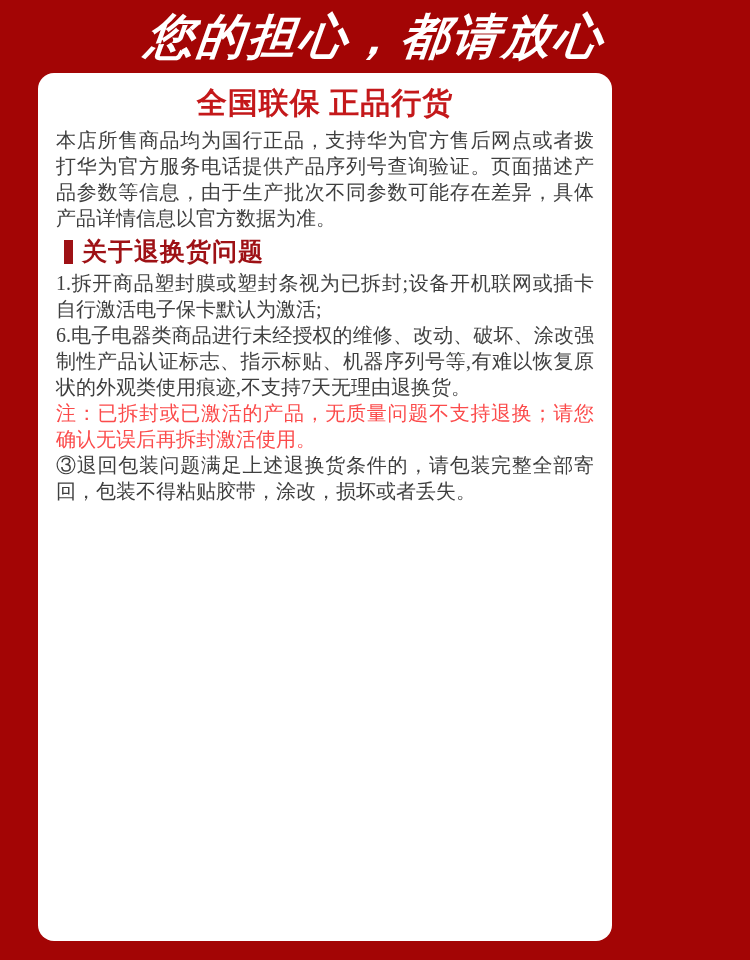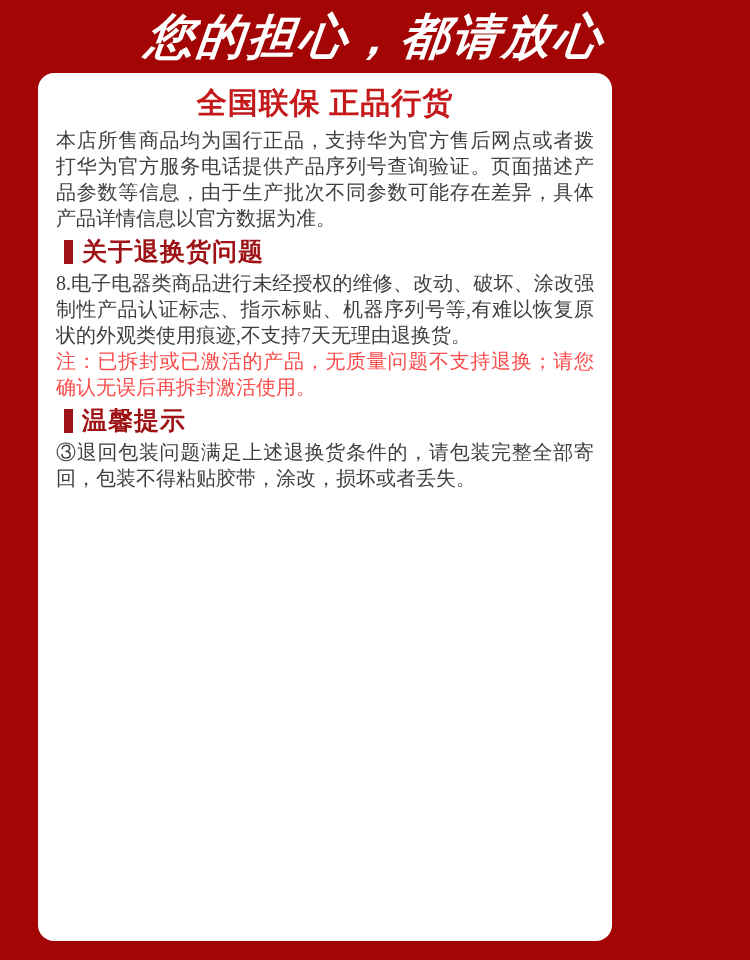--- a/index.html
+++ b/index.html
@@ -90,24 +90,21 @@
   <h2 class="card-title">全国联保 正品行货</h2>
 
   <p class="para">本店所售商品均为国行正品，支持华为官方售后网点或者拨打华为官方服务电话提供产品序列号查询验证。页面描述产品参数等信息，由于生产批次不同参数可能存在差异，具体产品详情信息以官方数据为准。</p>
 
   <div class="sec-header">
     <span class="sec-bar"></span>
     <span class="sec-title">关于退换货问题</span>
   </div>
 
 
-  <p class="para">8.电子电器类商品进行未经授权的维修、改动、破坏、涂改强制性产品认证标志、指示标贴、机器序列号等,有难以恢复原状的外观类使用痕迹,不支持7天无理由退换货。</p>
+  <p class="para">1.拆开商品塑封膜或塑封条视为已拆封;设备开机联网或插卡自行激活电子保卡默认为激活;</p>
+  <p class="para">6.电子电器类商品进行未经授权的维修、改动、破坏、涂改强制性产品认证标志、指示标贴、机器序列号等,有难以恢复原状的外观类使用痕迹,不支持7天无理由退换货。</p>
 
   <p class="para red-para">注：已拆封或已激活的产品，无质量问题不支持退换；请您确认无误后再拆封激活使用。</p>
 
-  <div class="sec-header">
-    <span class="sec-bar"></span>
-    <span class="sec-title">温馨提示</span>
-  </div>
 
   <p class="para">③退回包装问题满足上述退换货条件的，请包装完整全部寄回，包装不得粘贴胶带，涂改，损坏或者丢失。</p>
 
 </div>
 
 </body></html>

